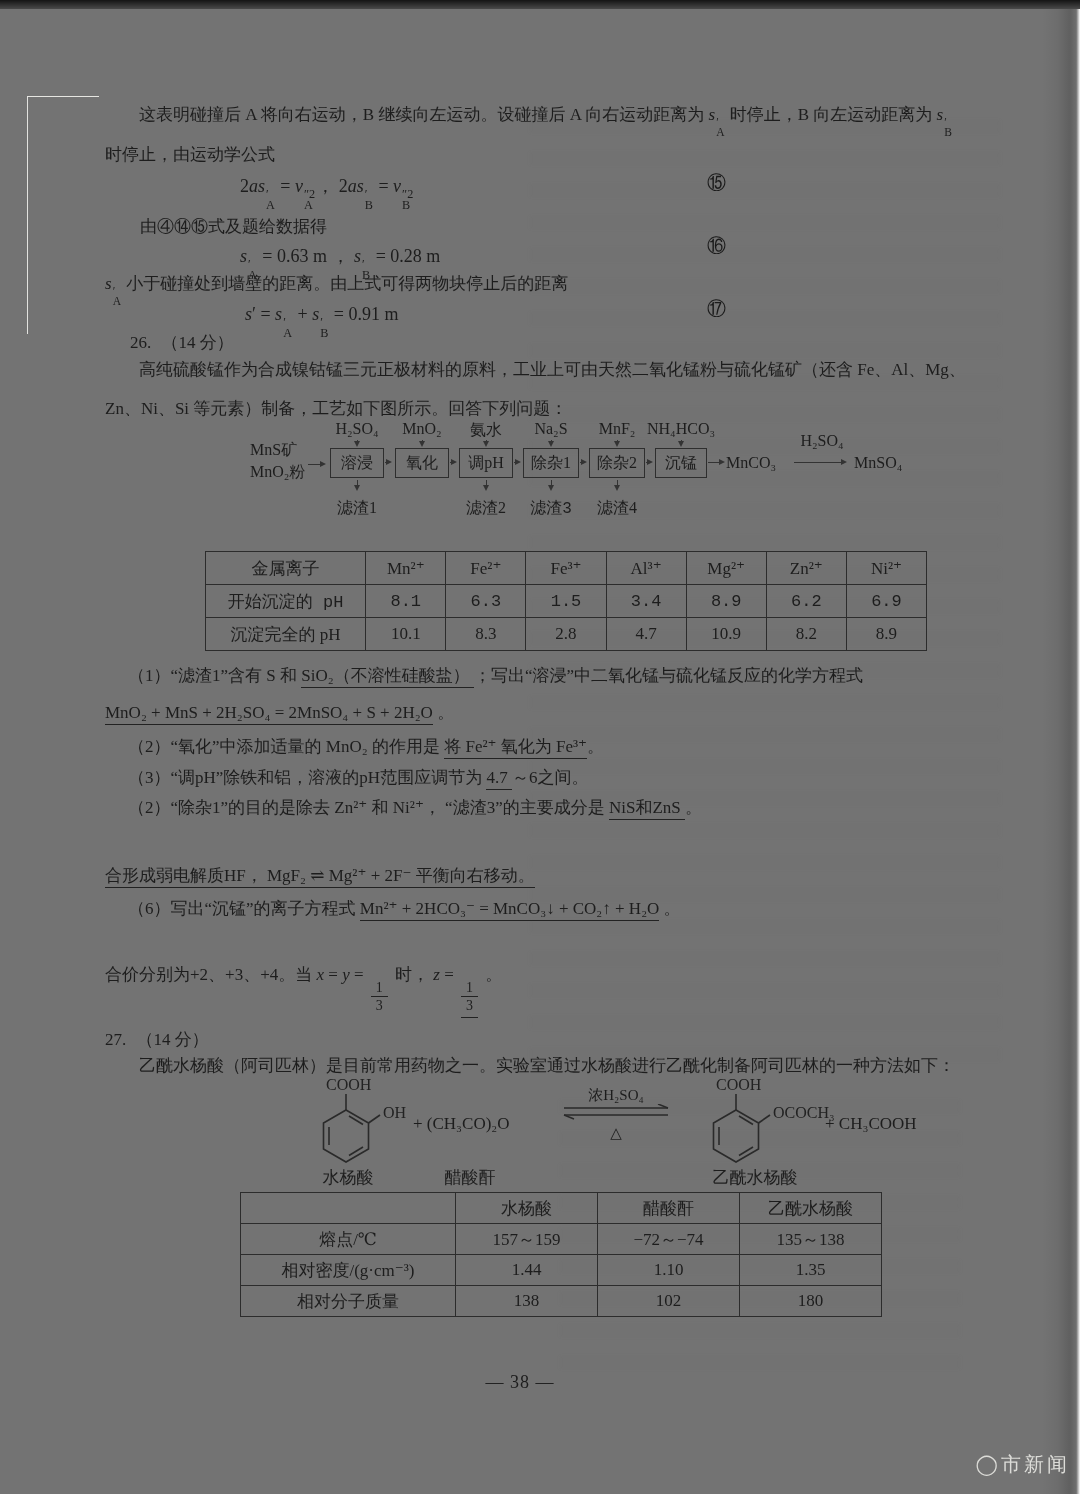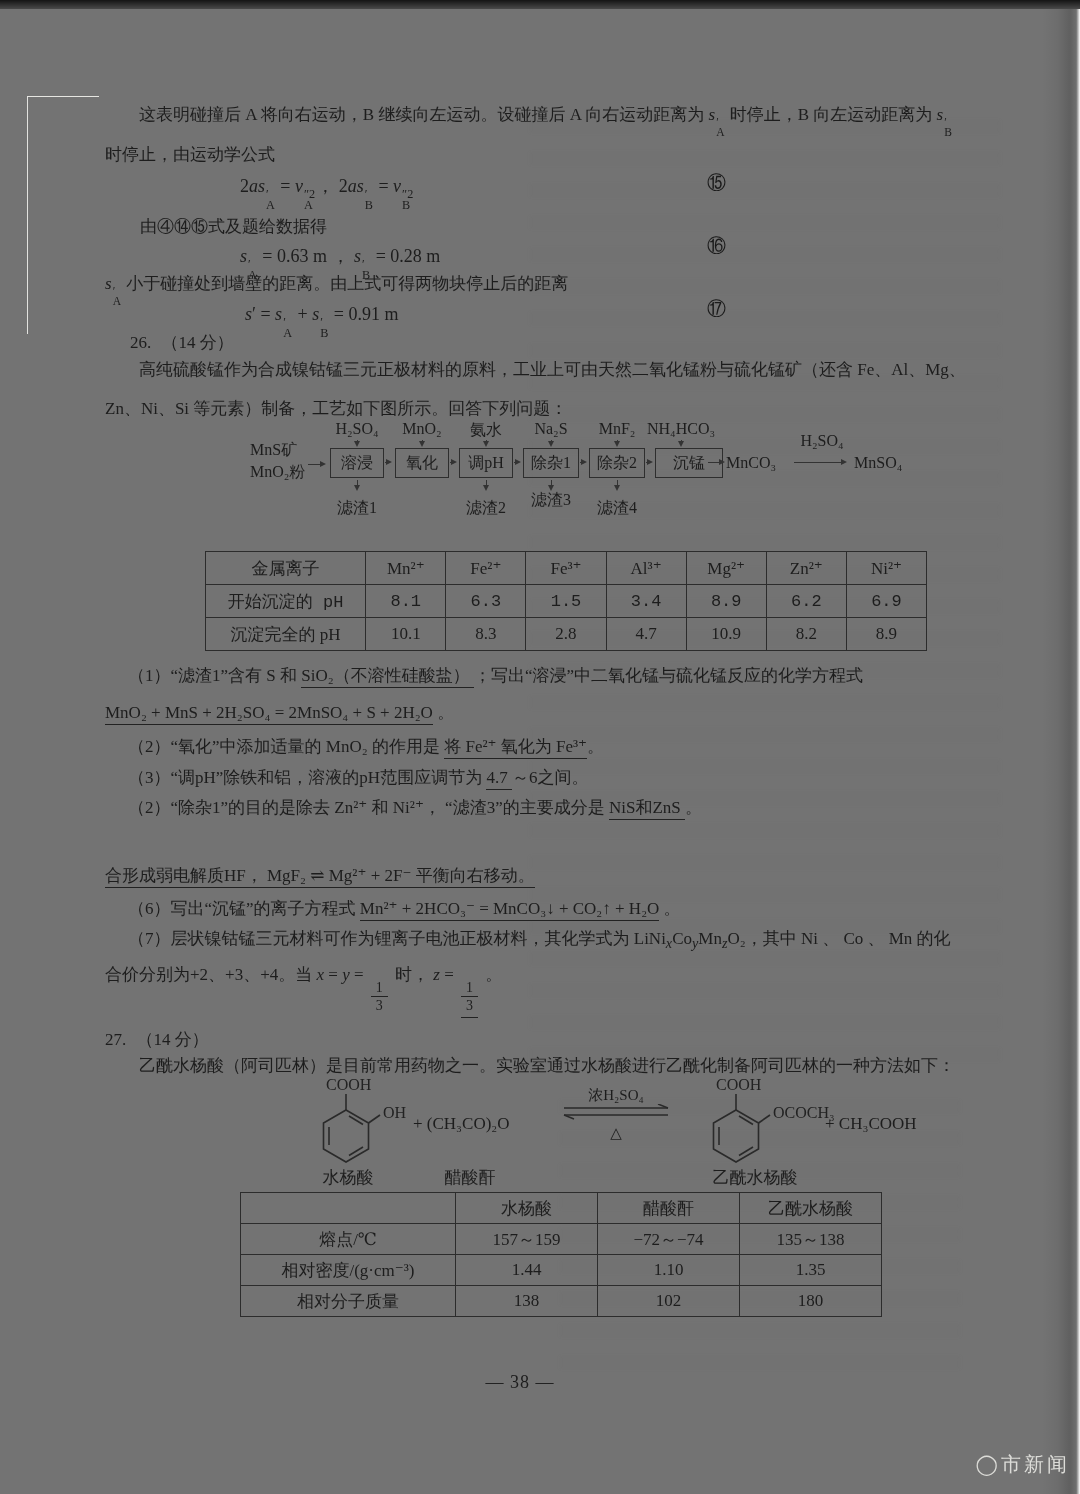--- a/index.html
+++ b/index.html
@@ -127,36 +127,36 @@
     <span class="va" style="left:236px;top:22px;height:4px;"></span>
     <span class="va" style="left:301px;top:22px;height:4px;"></span>
     <span class="va" style="left:367px;top:22px;height:4px;"></span>
     <span class="va" style="left:431px;top:22px;height:4px;"></span>
 
     <span class="fbox" style="left:80px;width:54px;">溶浸</span>
     <span class="fbox" style="left:145px;width:54px;">氧化</span>
     <span class="fbox" style="left:209px;width:54px;">调pH</span>
     <span class="fbox" style="left:273px;width:56px;">除杂1</span>
     <span class="fbox" style="left:339px;width:56px;">除杂2</span>
-    <span class="fbox" style="left:405px;width:68px;">沉锰</span>
+    <span class="fbox" style="left:405px;width:52px;">沉锰</span>
 
     <span class="ha" style="left:135px;top:44px;width:4px;"></span>
     <span class="ha" style="left:200px;top:44px;width:4px;"></span>
     <span class="ha" style="left:264px;top:44px;width:4px;"></span>
     <span class="ha" style="left:330px;top:44px;width:4px;"></span>
     <span class="ha" style="left:396px;top:44px;width:4px;"></span>
     <span class="ha" style="left:458px;top:44px;width:14px;"></span>
 
     <span class="va" style="left:107px;top:62px;height:8px;"></span>
     <span class="va" style="left:236px;top:62px;height:8px;"></span>
     <span class="va" style="left:301px;top:62px;height:8px;"></span>
     <span class="va" style="left:367px;top:62px;height:8px;"></span>
     <span class="flabel" style="left:107px;top:80px;">滤渣1</span>
     <span class="flabel" style="left:236px;top:80px;">滤渣2</span>
-    <span class="flabel" style="left:301px;top:72px;">滤渣3</span>
+    <span class="flabel" style="left:301px;top:80px;font-family:Liberation Mono, monospace;">滤渣3</span>
     <span class="flabel" style="left:367px;top:80px;">滤渣4</span>
 
     <span style="position:absolute;left:476px;top:36px;">MnCO₃</span>
     <span class="flabel" style="left:572px;top:14px;">H₂SO₄</span>
     <span class="ha" style="left:544px;top:44px;width:50px;"></span>
     <span style="position:absolute;left:604px;top:36px;">MnSO₄</span>
   </div>
 
   <table class="doc" style="left:205px;top:551px;width:722px;">
     <colgroup>
@@ -197,21 +197,20 @@
   </tbody>
     </table>
 
   <div class="line" style="left:128px;top:664px;"><span>（1）“滤渣1”含有 S 和 </span><span class="ul">SiO₂（不溶性硅酸盐） </span><span>；写出“溶浸”中二氧化锰与硫化锰反应的化学方程式</span></div>
   <div class="line" style="left:105px;top:701px;"><span class="ul">MnO₂ + MnS + 2H₂SO₄ = 2MnSO₄ + S + 2H₂O</span><span> 。</span></div>
   <div class="line" style="left:128px;top:735px;"><span>（2）“氧化”中添加适量的 MnO₂ 的作用是  </span><span class="ul">将 Fe²⁺ 氧化为 Fe³⁺</span><span>。</span></div>
   <div class="line" style="left:128px;top:766px;"><span>（3）“调pH”除铁和铝，溶液的pH范围应调节为  </span><span class="ul"> 4.7 </span><span> ～6之间。</span></div>
   <div class="line" style="left:128px;top:796px;"><span>（2）“除杂1”的目的是除去 Zn²⁺ 和 Ni²⁺， “滤渣3”的主要成分是 </span><span class="ul"> NiS和ZnS </span><span> 。</span></div>
   <div class="line" style="left:105px;top:864px;"><span class="ul">合形成弱电解质HF， MgF₂ ⇌ Mg²⁺ + 2F⁻ 平衡向右移动。</span></div>
   <div class="line" style="left:128px;top:897px;"><span>（6）写出“沉锰”的离子方程式  </span><span class="ul">Mn²⁺ + 2HCO₃⁻ = MnCO₃↓ + CO₂↑ + H₂O</span><span> 。</span></div>
-  <div class="line" style="left:128px;top:927px;"><span>（7）层状镍钴锰三元材料可作为锂离子电池正极材料，其化学式为 LiNi</span><sub class="it">x</sub><span>Co</span><sub class="it">y</sub><span>Mn</span><sub class="it">z</sub><span>O₂</span><span>，其中 Ni 、 Co 、 Mn 的化</span></div>
   <div class="line" style="left:105px;top:963px;"><span>合价分别为+2、+3、+4。当 </span><span class="it">x</span><span> = </span><span class="it">y</span><span> = </span><span class="frac">
         <span class="fnum">1</span>
         <span class="fden">3</span>
       </span><span> 时，  </span><span class="it">z</span><span> =  </span><span class="frac ul">
         <span class="fnum">1</span>
         <span class="fden">3</span>
       </span><span> 。</span></div>
 
   <div class="line" style="left:105px;top:1028px;">
     <span>27.</span>

